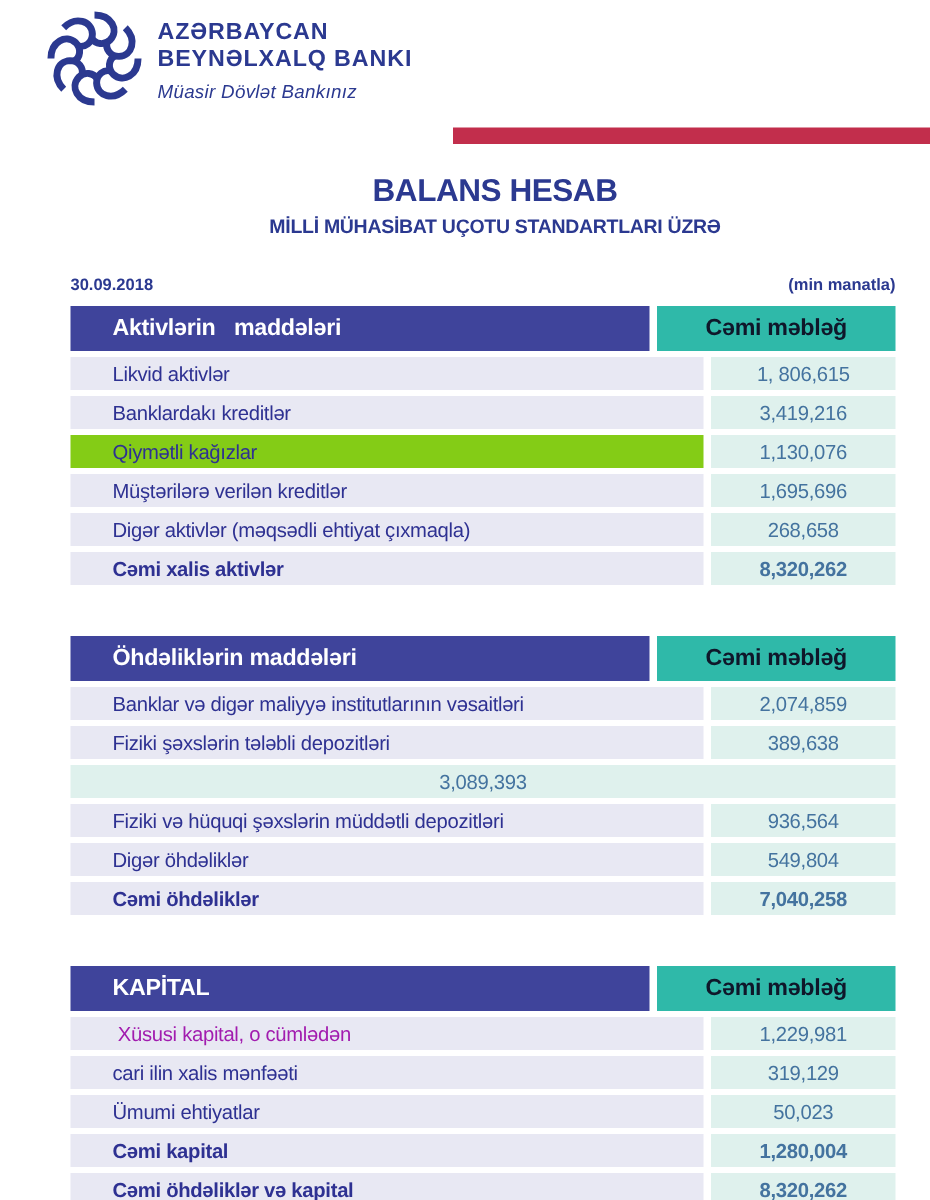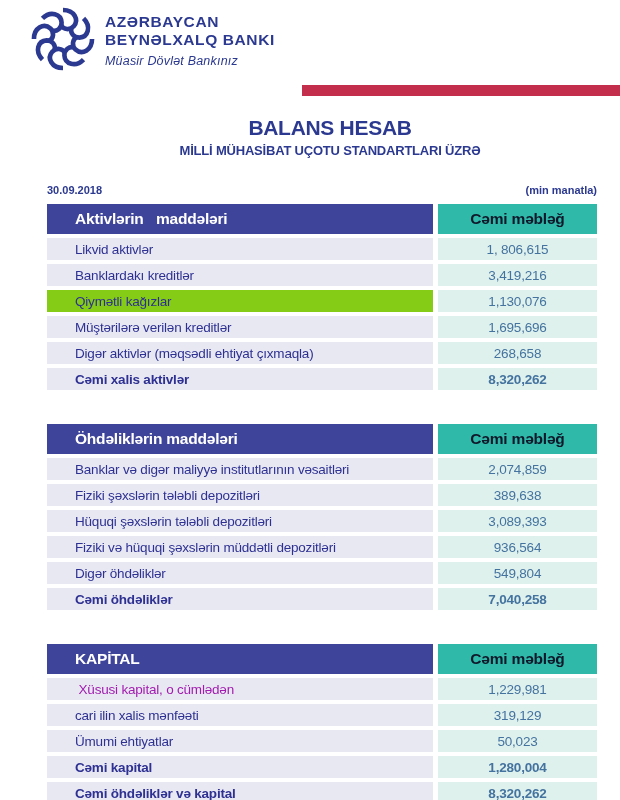--- a/index.html
+++ b/index.html
@@ -59,21 +59,21 @@
     padding-left: 28px; color: #fff; font-weight: bold; font-size: 15.5px;
     font-stretch: condensed; white-space: pre; letter-spacing: -0.2px;
   }
   .h-value {
     flex: 1; display: flex; align-items: center; justify-content: center;
     color: #0f172a; font-weight: bold; font-size: 15.5px;
     font-stretch: condensed; letter-spacing: -0.2px;
   }
   .t-row { display: flex; gap: 5px; height: 22px; margin-top: 4px; }
   .c-label {
-    width: 386px; flex: none; display: flex; align-items: center;
+    width: 422px; flex: none; display: flex; align-items: center;
     padding-left: 28px; font-size: 13.5px; white-space: pre;
     font-stretch: condensed; letter-spacing: -0.2px;
   }
   .c-value {
     flex: 1; display: flex; align-items: center; justify-content: center;
     font-size: 13.5px; font-stretch: condensed; letter-spacing: -0.2px;
   }
   .t-row.bold .c-label, .t-row.bold .c-value { font-weight: bold; }
 </style>
 </head>
@@ -153,21 +153,20 @@
       </div>
       <div class="t-row">
         <div class="c-label" style="background: rgb(232, 232, 243); color: rgb(46, 49, 146);">Banklar və digər maliyyə institutlarının vəsaitləri</div>
         <div class="c-value" style="background: rgb(223, 241, 237); color: rgb(68, 115, 159);">2,074,859</div>
       </div>
       <div class="t-row">
         <div class="c-label" style="background: rgb(232, 232, 243); color: rgb(46, 49, 146);">Fiziki şəxslərin tələbli depozitləri</div>
         <div class="c-value" style="background: rgb(223, 241, 237); color: rgb(68, 115, 159);">389,638</div>
       </div>
       <div class="t-row">
-        <div class="c-label" style="background: rgb(232, 232, 243); color: rgb(46, 49, 146);">Hüquqi şəxslərin tələbli depozitləri</div>
         <div class="c-value" style="background: rgb(223, 241, 237); color: rgb(68, 115, 159);">3,089,393</div>
       </div>
       <div class="t-row">
         <div class="c-label" style="background: rgb(232, 232, 243); color: rgb(46, 49, 146);">Fiziki və hüquqi şəxslərin müddətli depozitləri</div>
         <div class="c-value" style="background: rgb(223, 241, 237); color: rgb(68, 115, 159);">936,564</div>
       </div>
       <div class="t-row">
         <div class="c-label" style="background: rgb(232, 232, 243); color: rgb(46, 49, 146);">Digər öhdəliklər</div>
         <div class="c-value" style="background: rgb(223, 241, 237); color: rgb(68, 115, 159);">549,804</div>
       </div>

